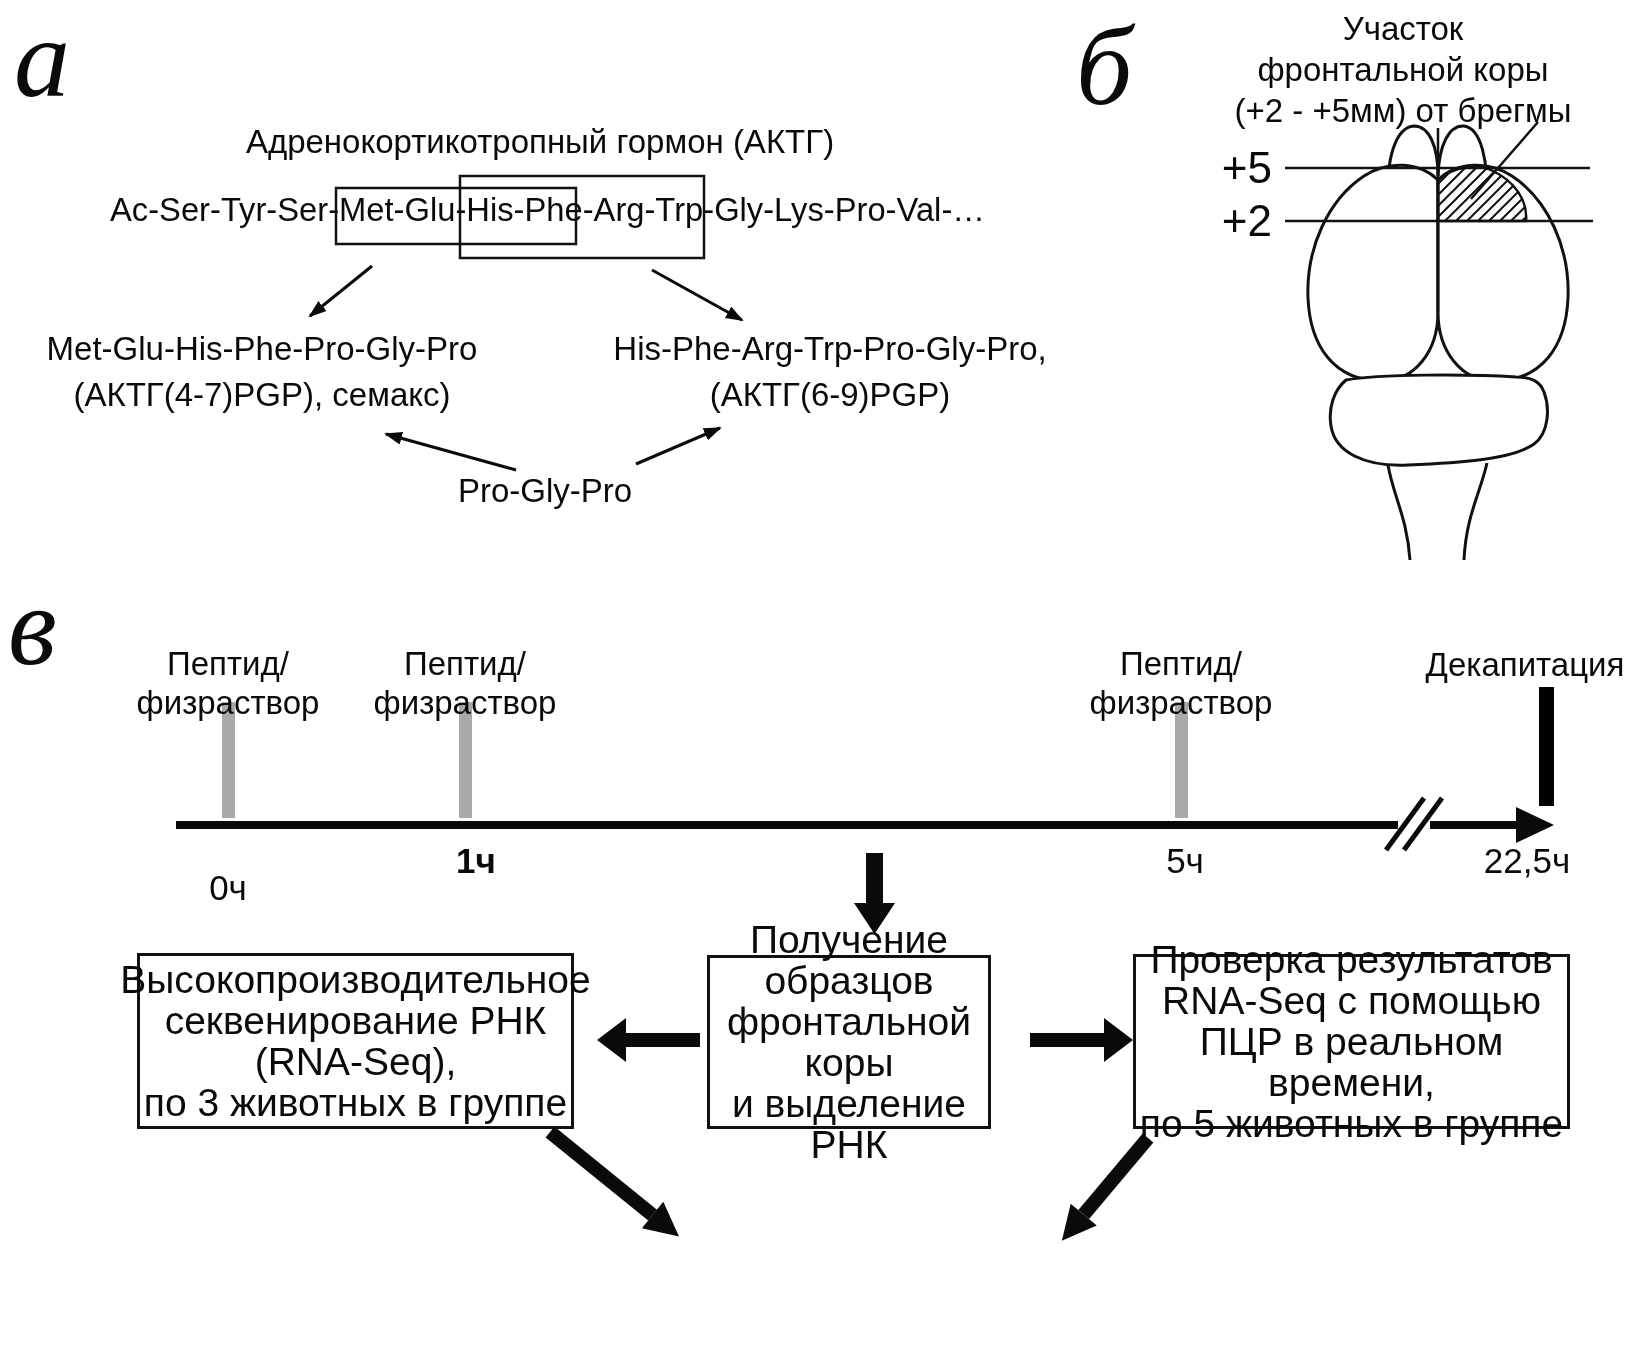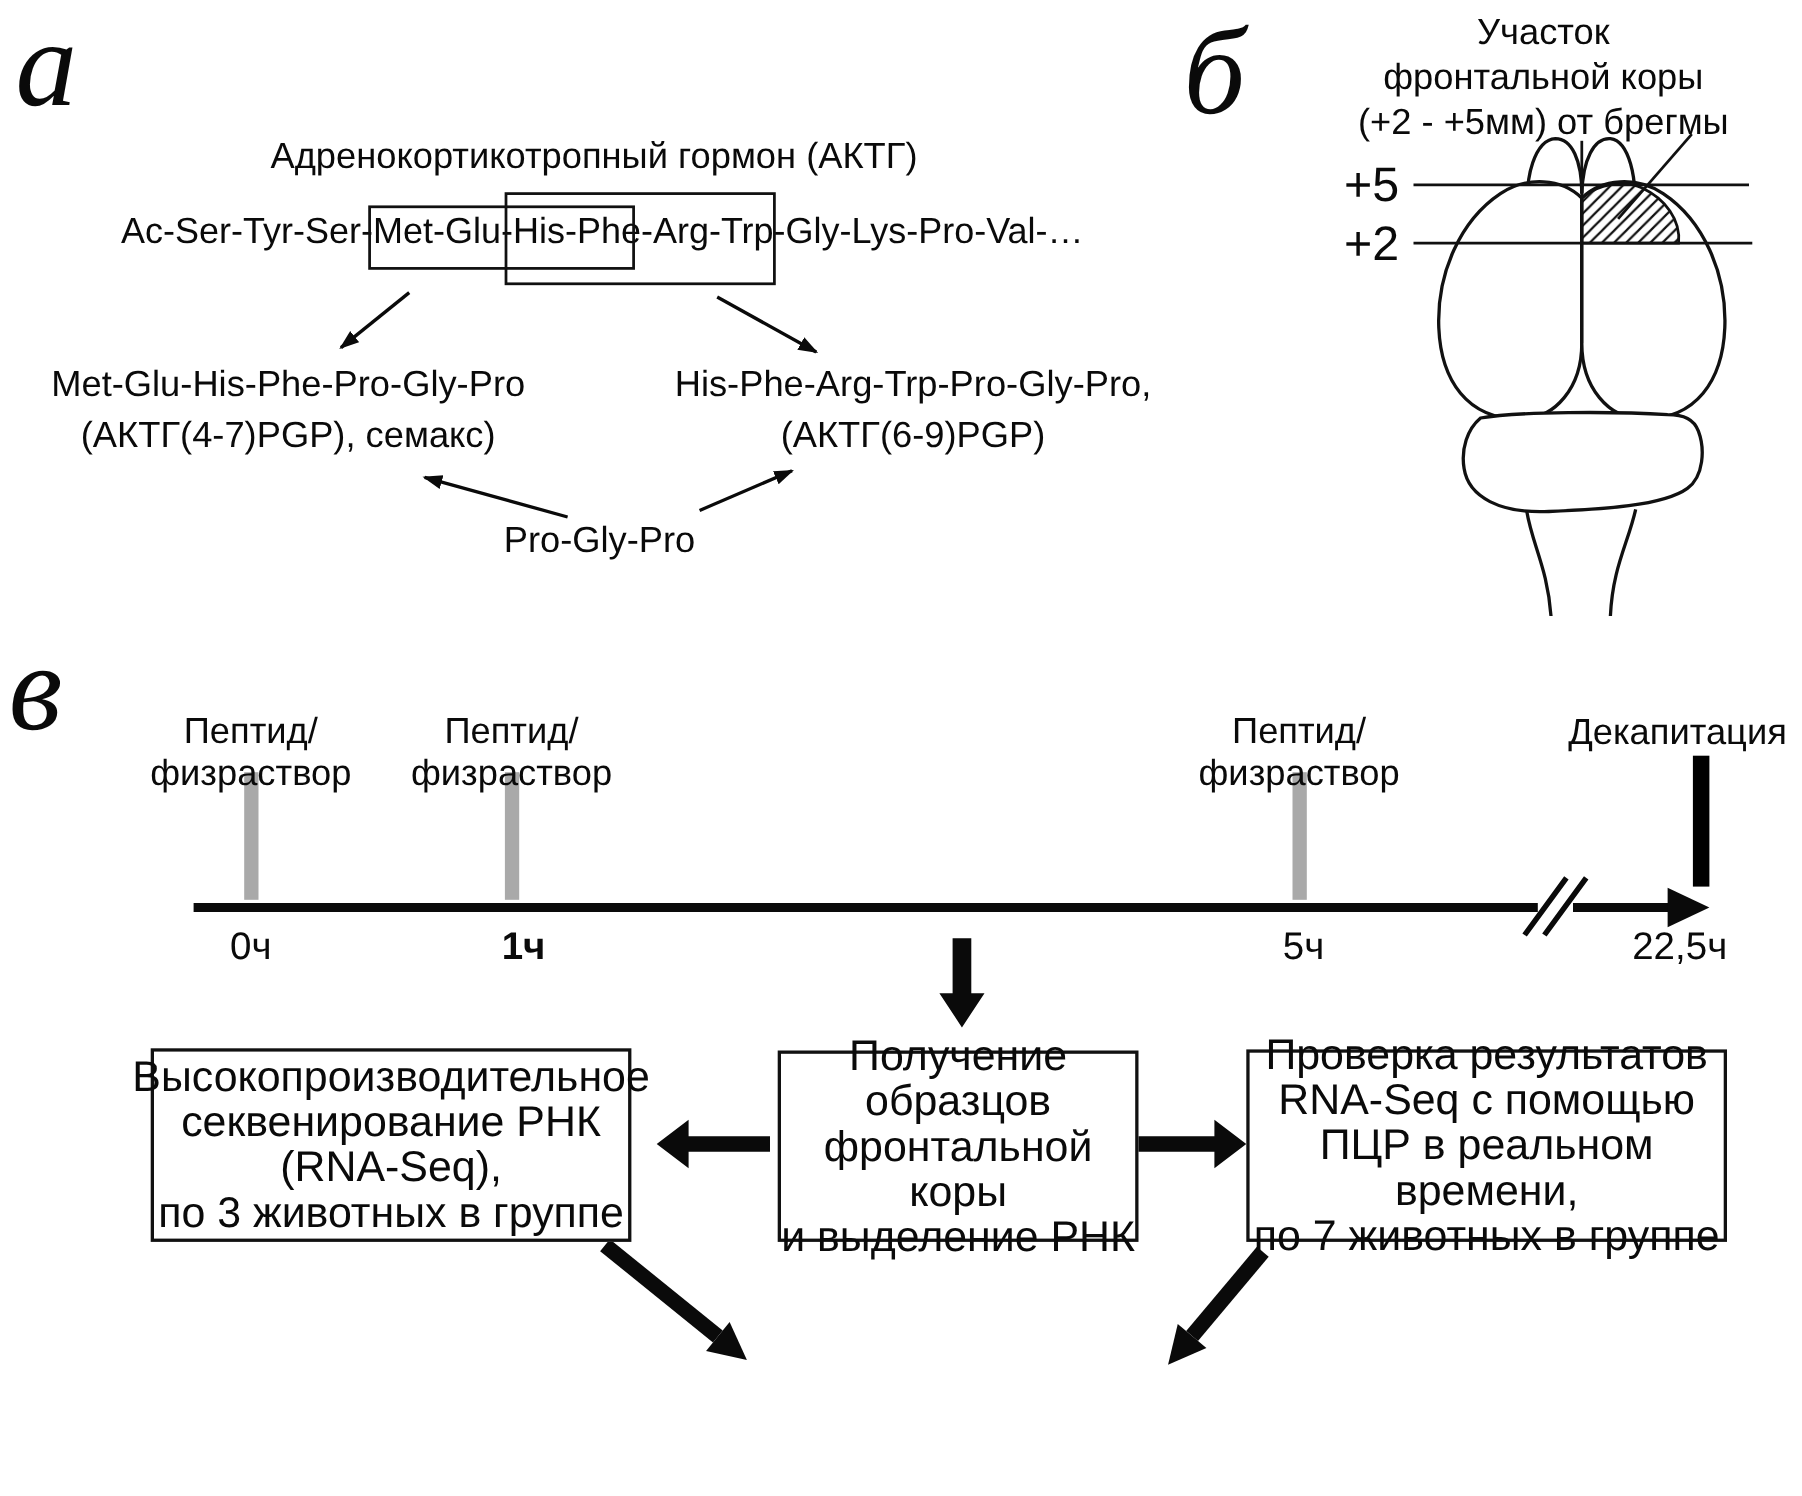--- a/index.html
+++ b/index.html
@@ -119,37 +119,37 @@
   </svg>
 
   <div class="abs lbl ml" style="left:98px;top:644px;width:260px;">Пептид/
 физраствор</div>
   <div class="abs lbl ml" style="left:335px;top:644px;width:260px;">Пептид/
 физраствор</div>
   <div class="abs lbl ml" style="left:1051px;top:644px;width:260px;">Пептид/
 физраствор</div>
   <div class="abs lbl ml" style="left:1385px;top:645px;width:280px;">Декапитация</div>
 
-  <div class="abs tlabel" style="left:178px;top:841px;width:100px;">0ч</div>
+  <div class="abs tlabel" style="left:178px;top:868px;width:100px;">0ч</div>
   <div class="abs tlabel" style="left:426px;top:841px;width:100px;font-weight:bold;">1ч</div>
   <div class="abs tlabel" style="left:1135px;top:841px;width:100px;">5ч</div>
   <div class="abs tlabel" style="left:1457px;top:841px;width:140px;">22,5ч</div>
 
   <div class="abs fbox" style="left:137px;top:953px;width:437px;height:176px;">
     <div class="ml">Высокопроизводительное
 секвенирование РНК
 (RNA-Seq),
 по 3 животных в группе</div>
   </div>
-  <div class="abs fbox" style="left:707px;top:955px;width:328px;height:174px;">
+  <div class="abs fbox" style="left:707px;top:955px;width:284px;height:174px;">
     <div class="ml">Получение
 образцов
 фронтальной коры
 и выделение РНК</div>
   </div>
   <div class="abs fbox" style="left:1133px;top:954px;width:437px;height:175px;">
     <div class="ml">Проверка результатов
 RNA-Seq с помощью
 ПЦР в реальном времени,
-по 7 животных в группе</div>
+по 5 животных в группе</div>
   </div>
 
 </div>
 
 </body></html>

